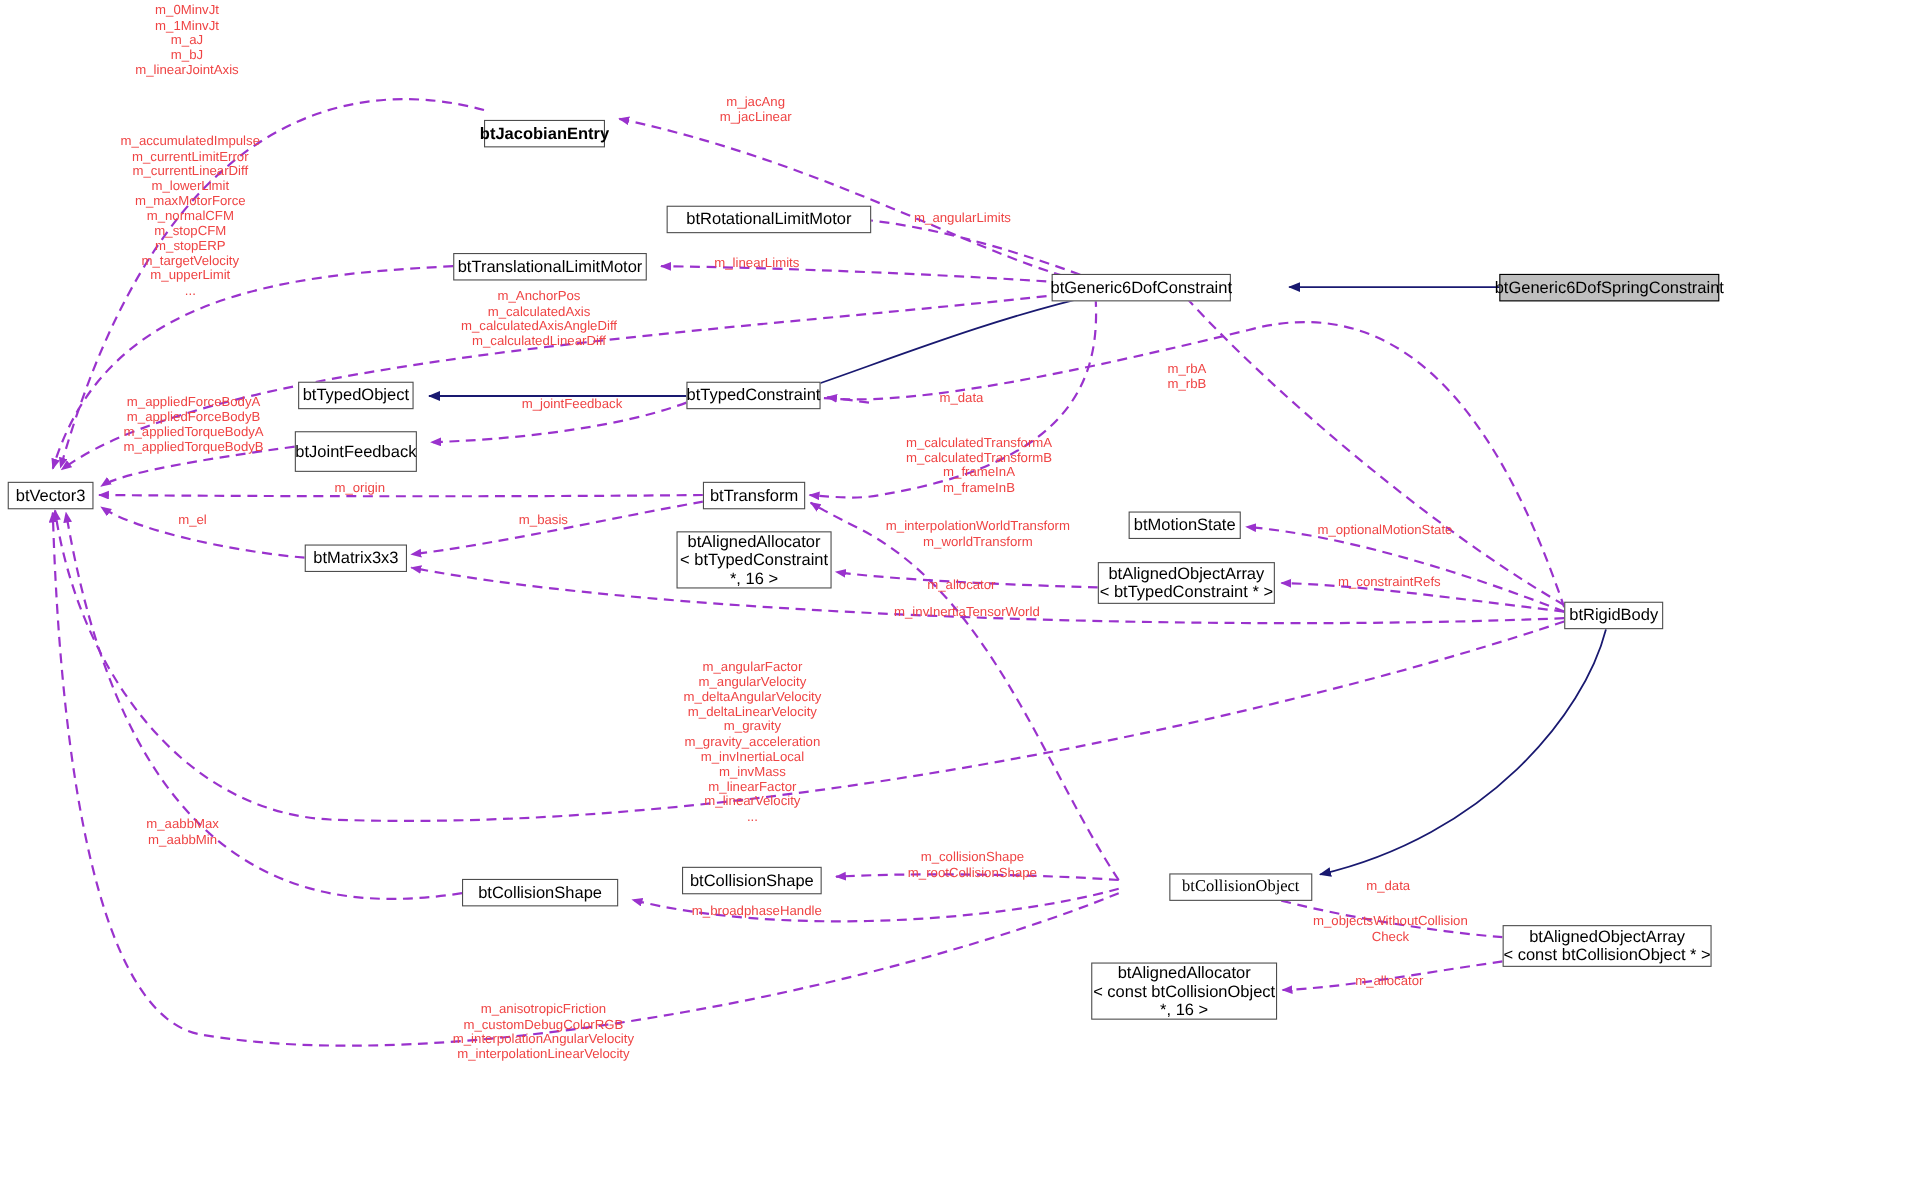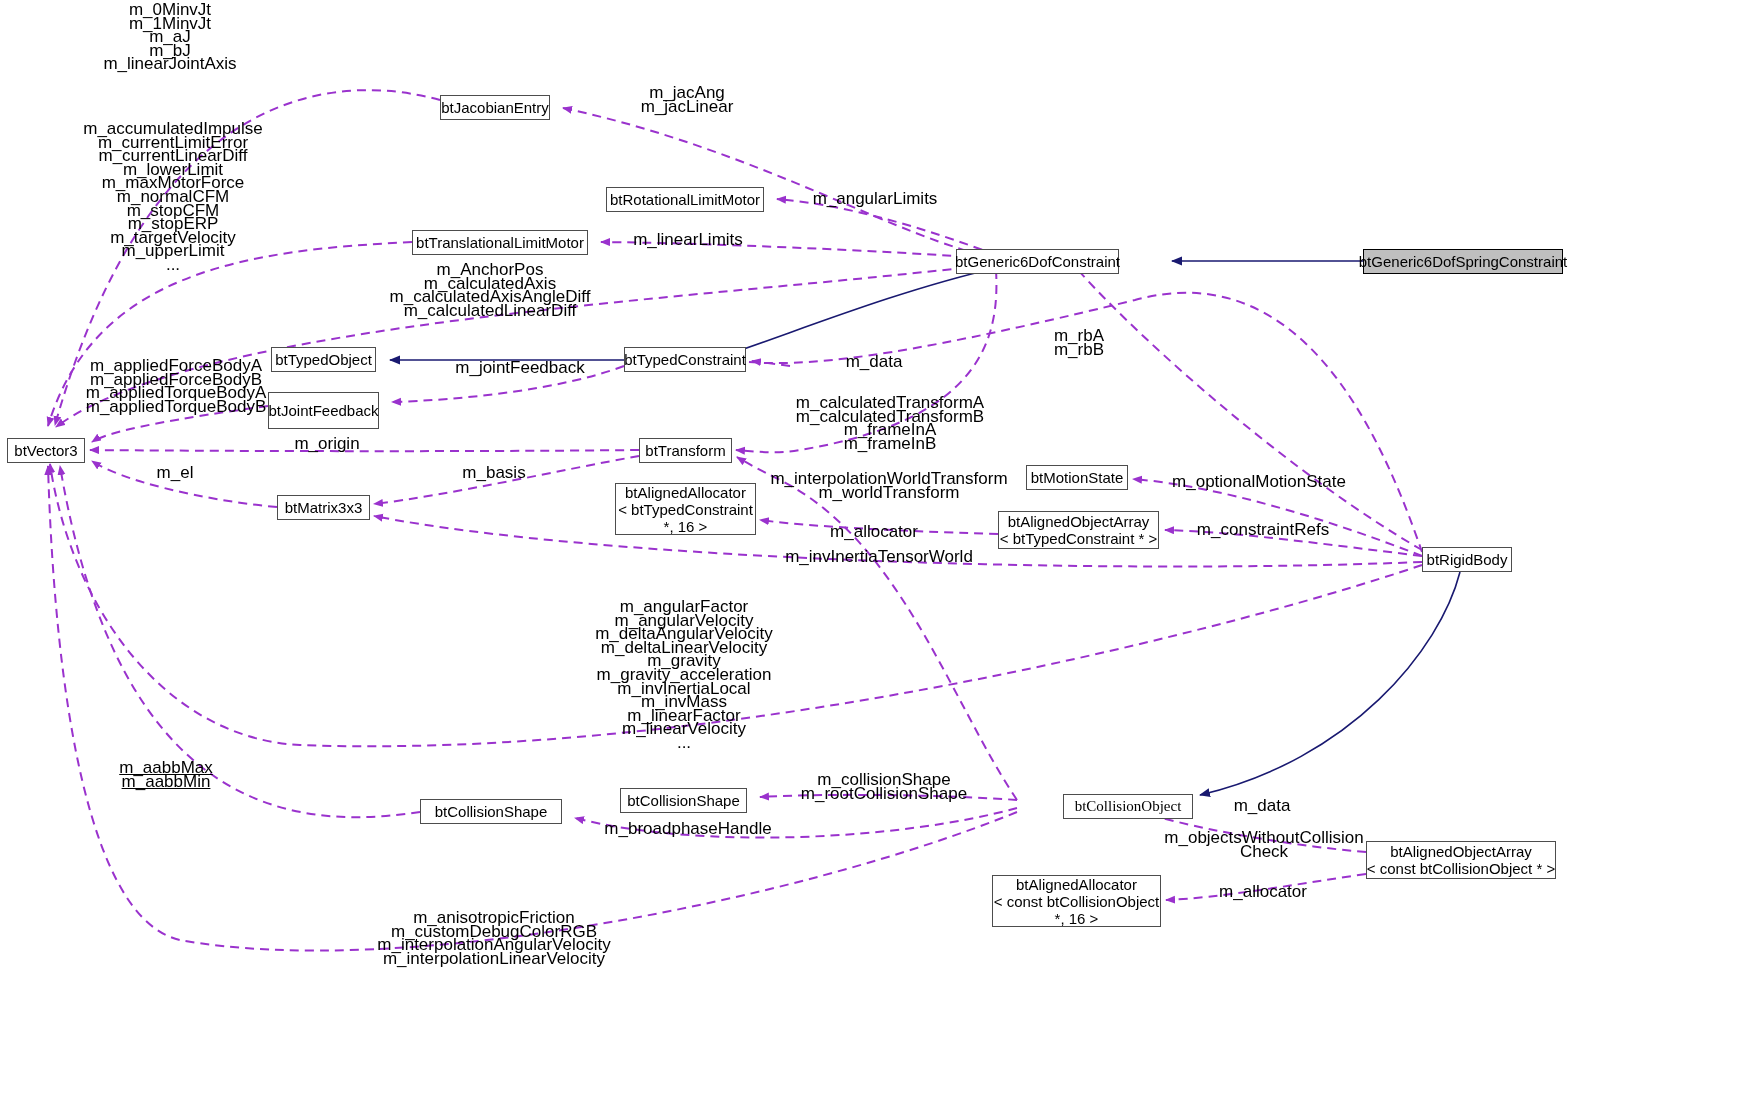--- a/index.html
+++ b/index.html
@@ -39,22 +39,22 @@
     white-space: pre;
     padding: 2px 7px;
   }
   .node.highlight {
     background: #bfbfbf;
     border: 1px solid #000000;
   }
   .node .nline { display: block; }
   .edge-label {
     position: absolute;
-    color: #000000;
-    font-size: 17px;
+    color: #ef4444;
+    font-size: 12px;
     line-height: 13.6px;
     text-align: center;
     white-space: pre;
     transform: translateX(-50%);
   }
   .edge-label .lline { display: block; }
 </style>
 </head>
 <body>
 
@@ -133,22 +133,22 @@
       <path d="M996,268 C900,290 800,330 735,352" marker-end="none"></path>
       <path d="M745,348 L700,363" marker-end="url(#ah-navy)"></path>
 
       <path d="M624,360 L390,360" marker-end="url(#ah-navy)"></path>
 
       <path d="M1460,572 C1440,650 1350,760 1200,795" marker-end="url(#ah-navy)"></path>
     </g>
   </svg>
 
   <div id="nodes">
-      <div class="node" style="left: 440px; top: 95px; width: 110px; height: 25px;"><span class="nline">btJacobianEntry</span></div>
-      <div class="node" style="left: 606px; top: 187px; width: 158px; height: 25px;"><span class="nline">btRotationalLimitMotor</span></div>
+      <div class="node" style="left: 440px; top: 109px; width: 110px; height: 25px; font-weight: bold;"><span class="nline">btJacobianEntry</span></div>
+      <div class="node" style="left: 606px; top: 187px; width: 186px; height: 25px;"><span class="nline">btRotationalLimitMotor</span></div>
       <div class="node" style="left: 412px; top: 230px; width: 176px; height: 25px;"><span class="nline">btTranslationalLimitMotor</span></div>
       <div class="node" style="left: 956px; top: 249px; width: 163px; height: 25px;"><span class="nline">btGeneric6DofConstraint</span></div>
       <div class="node highlight" style="left: 1363px; top: 249px; width: 200px; height: 25px;"><span class="nline">btGeneric6DofSpringConstraint</span></div>
       <div class="node" style="left: 271px; top: 347px; width: 105px; height: 25px;"><span class="nline">btTypedObject</span></div>
       <div class="node" style="left: 624px; top: 347px; width: 122px; height: 25px;"><span class="nline">btTypedConstraint</span></div>
       <div class="node" style="left: 268px; top: 392px; width: 111px; height: 37px;"><span class="nline">btJointFeedback</span></div>
       <div class="node" style="left: 7px; top: 438px; width: 78px; height: 25px;"><span class="nline">btVector3</span></div>
       <div class="node" style="left: 639px; top: 438px; width: 93px; height: 25px;"><span class="nline">btTransform</span></div>
       <div class="node" style="left: 1026px; top: 465px; width: 102px; height: 25px;"><span class="nline">btMotionState</span></div>
       <div class="node" style="left: 277px; top: 495px; width: 93px; height: 25px;"><span class="nline">btMatrix3x3</span></div>
@@ -175,21 +175,21 @@
       <div class="edge-label" style="left: 890px; top: 396px;"><span class="lline">m_calculatedTransformA</span><span class="lline">m_calculatedTransformB</span><span class="lline">m_frameInA</span><span class="lline">m_frameInB</span></div>
       <div class="edge-label" style="left: 327px; top: 437px;"><span class="lline">m_origin</span></div>
       <div class="edge-label" style="left: 175px; top: 466px;"><span class="lline">m_el</span></div>
       <div class="edge-label" style="left: 494px; top: 466px;"><span class="lline">m_basis</span></div>
       <div class="edge-label" style="left: 889px; top: 472px;"><span class="lline">m_interpolationWorldTransform</span><span class="lline">m_worldTransform</span></div>
       <div class="edge-label" style="left: 1259px; top: 475px;"><span class="lline">m_optionalMotionState</span></div>
       <div class="edge-label" style="left: 874px; top: 525px;"><span class="lline">m_allocator</span></div>
       <div class="edge-label" style="left: 1263px; top: 523px;"><span class="lline">m_constraintRefs</span></div>
       <div class="edge-label" style="left: 879px; top: 550px;"><span class="lline">m_invInertiaTensorWorld</span></div>
       <div class="edge-label" style="left: 684px; top: 600px;"><span class="lline">m_angularFactor</span><span class="lline">m_angularVelocity</span><span class="lline">m_deltaAngularVelocity</span><span class="lline">m_deltaLinearVelocity</span><span class="lline">m_gravity</span><span class="lline">m_gravity_acceleration</span><span class="lline">m_invInertiaLocal</span><span class="lline">m_invMass</span><span class="lline">m_linearFactor</span><span class="lline">m_linearVelocity</span><span class="lline">...</span></div>
-      <div class="edge-label" style="left: 166px; top: 761px; text-decoration: underline;"><span class="lline">m_aabbMax</span><span class="lline">m_aabbMin</span></div>
+      <div class="edge-label" style="left: 166px; top: 743px;"><span class="lline">m_aabbMax</span><span class="lline">m_aabbMin</span></div>
       <div class="edge-label" style="left: 884px; top: 773px;"><span class="lline">m_collisionShape</span><span class="lline">m_rootCollisionShape</span></div>
       <div class="edge-label" style="left: 1262px; top: 799px;"><span class="lline">m_data</span></div>
       <div class="edge-label" style="left: 688px; top: 822px;"><span class="lline">m_broadphaseHandle</span></div>
       <div class="edge-label" style="left: 1264px; top: 831px;"><span class="lline">m_objectsWithoutCollision</span><span class="lline">Check</span></div>
       <div class="edge-label" style="left: 1263px; top: 885px;"><span class="lline">m_allocator</span></div>
       <div class="edge-label" style="left: 494px; top: 911px;"><span class="lline">m_anisotropicFriction</span><span class="lline">m_customDebugColorRGB</span><span class="lline">m_interpolationAngularVelocity</span><span class="lline">m_interpolationLinearVelocity</span></div>
     </div>
 
 </div>
 

